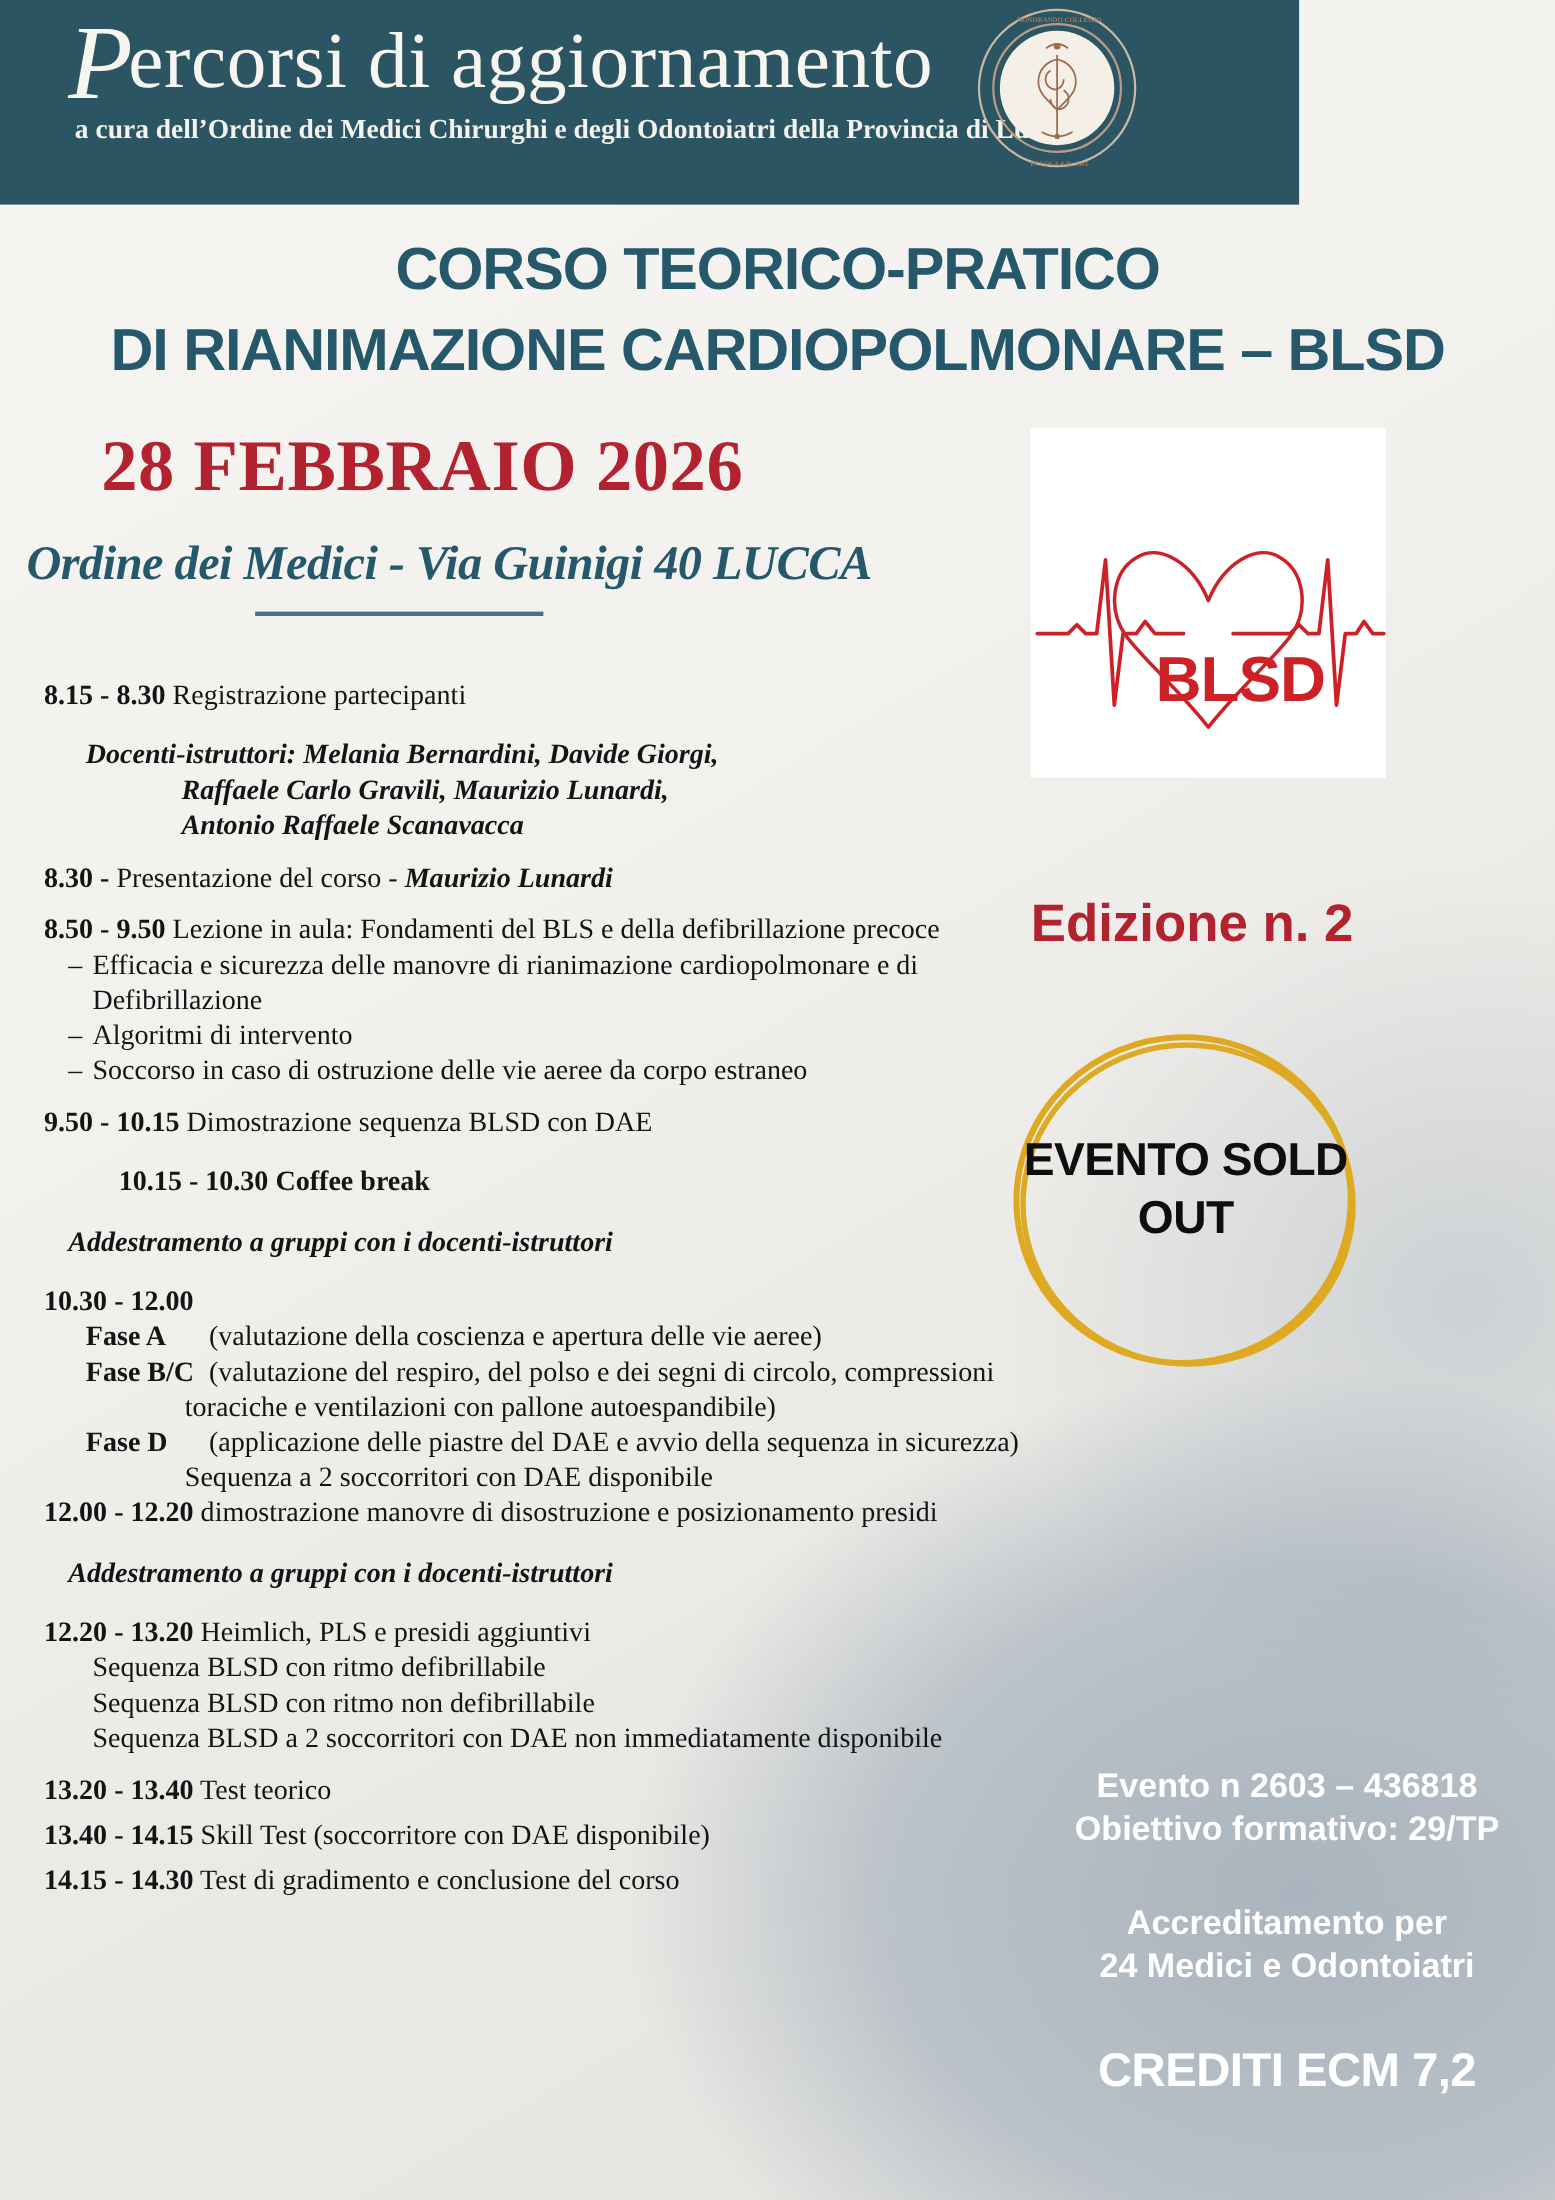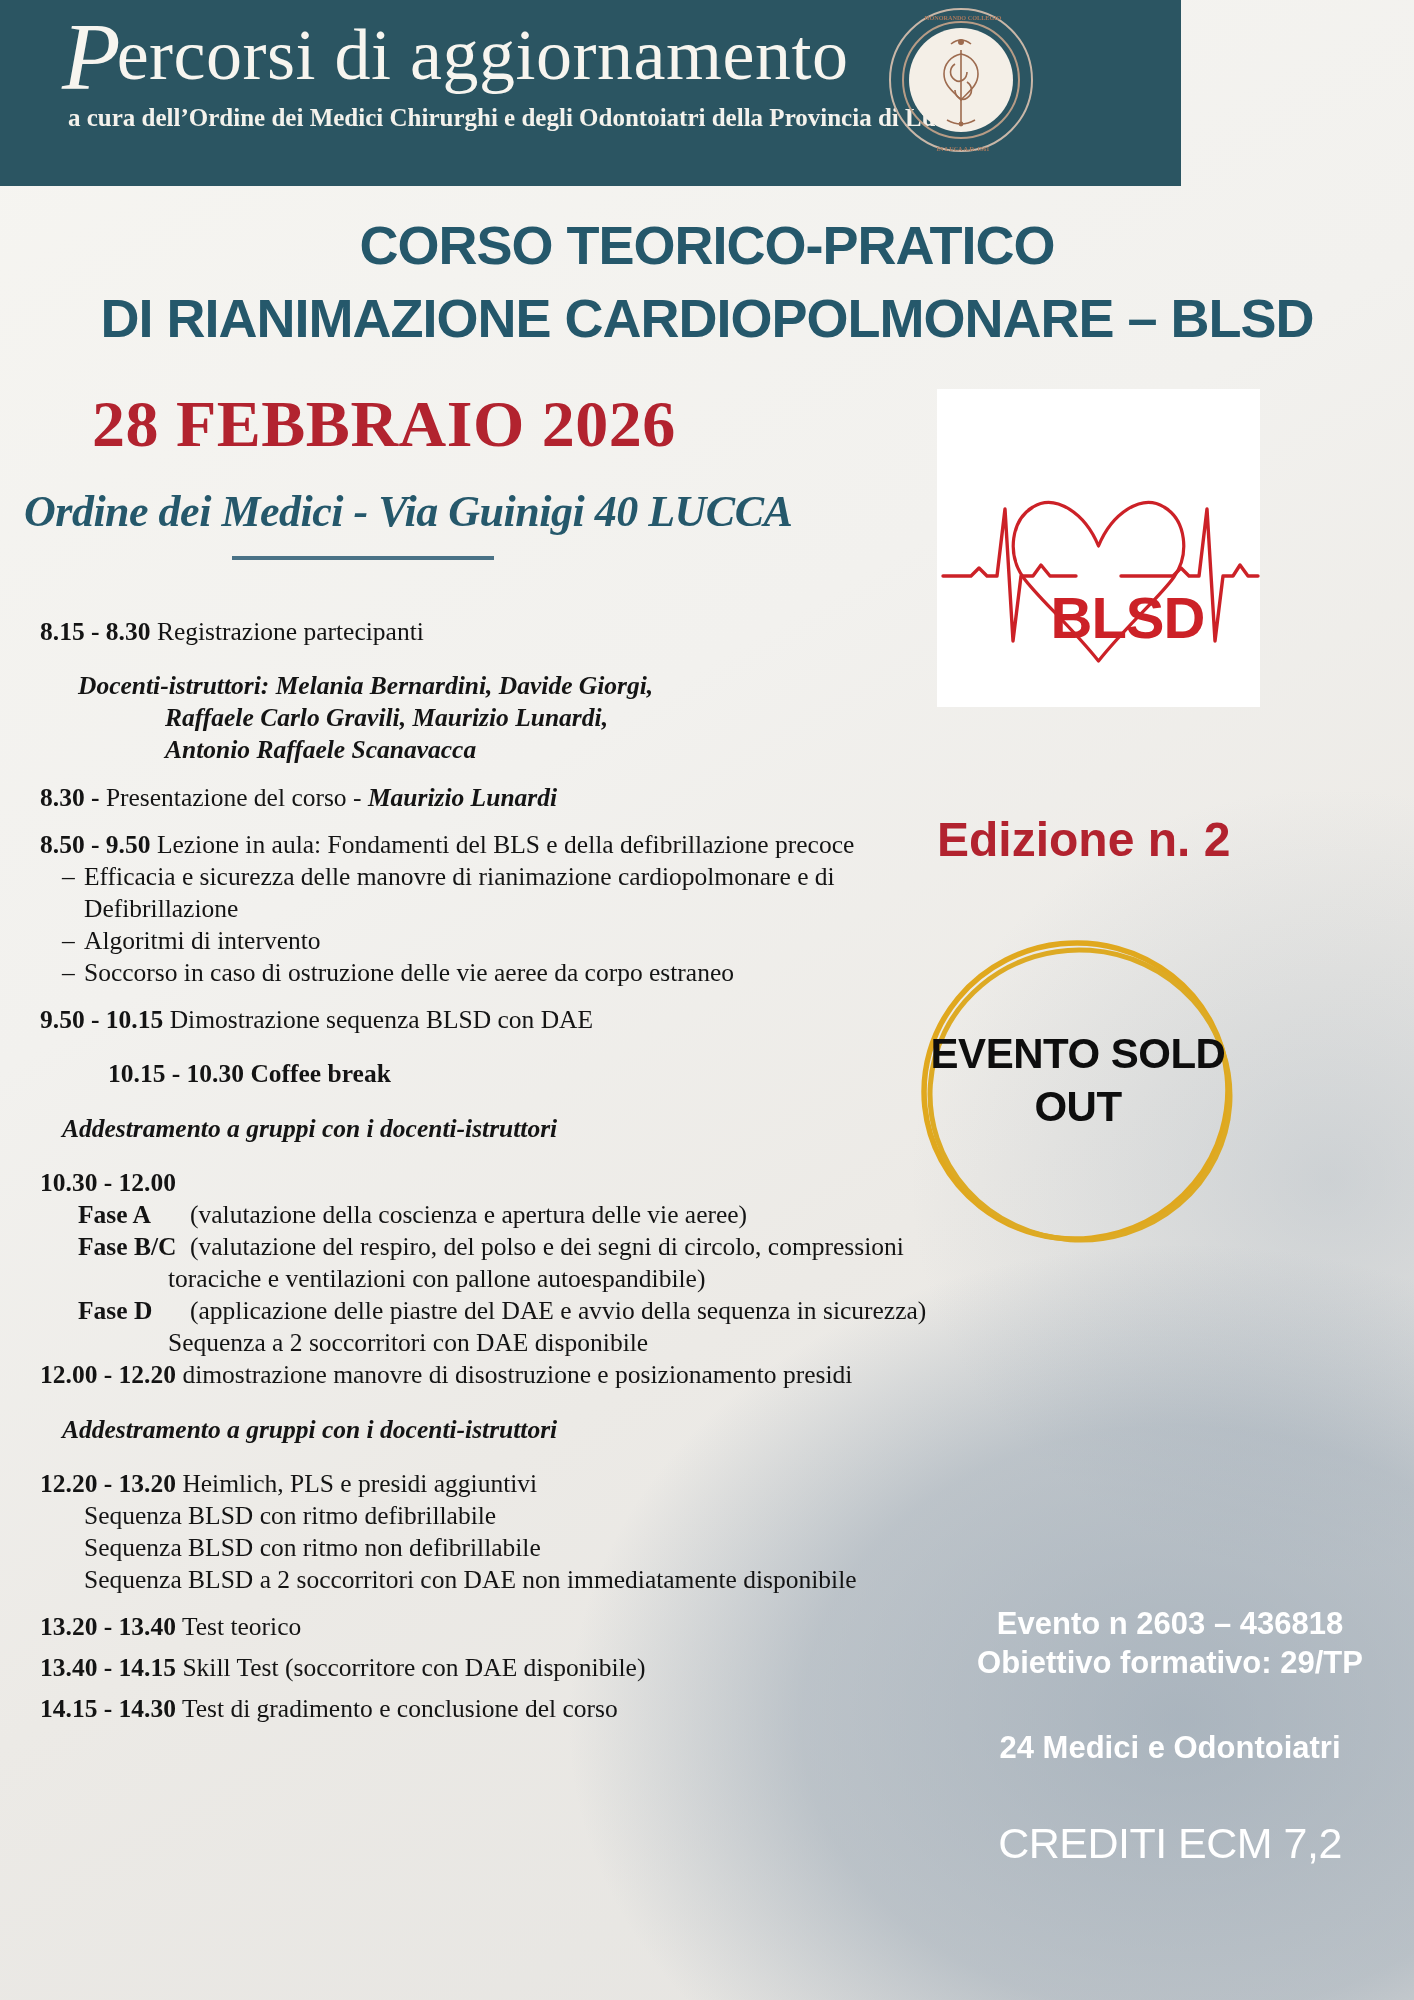--- a/index.html
+++ b/index.html
@@ -232,21 +232,21 @@
   }
   .ecm-line {
     font-weight: 700;
     font-size: 31px;
     line-height: 1.26;
     white-space: nowrap;
   }
   .ecm-spacer-a { height: 46px; }
   .ecm-spacer-b { height: 52px; }
   .ecm-credits {
-    font-weight: 400;
+    font-weight: 700;
     font-size: 43px;
     letter-spacing: -0.5px;
     white-space: nowrap;
   }
 </style>
 </head>
 <body>
 
 <div id="poster">
 
@@ -391,18 +391,19 @@
     <div class="soldout-text">
       <div>EVENTO SOLD</div>
       <div>OUT</div>
     </div>
   </div>
 
   <div class="ecm-block">
     <div class="ecm-line">Evento n 2603 – 436818</div>
     <div class="ecm-line">Obiettivo formativo: 29/TP</div>
     <div class="ecm-spacer-a"></div>
+    <div class="ecm-line">Accreditamento per</div>
     <div class="ecm-line">24  Medici e Odontoiatri</div>
     <div class="ecm-spacer-b"></div>
     <div class="ecm-credits">CREDITI ECM 7,2</div>
   </div>
 
 </div>
 
 </body></html>

